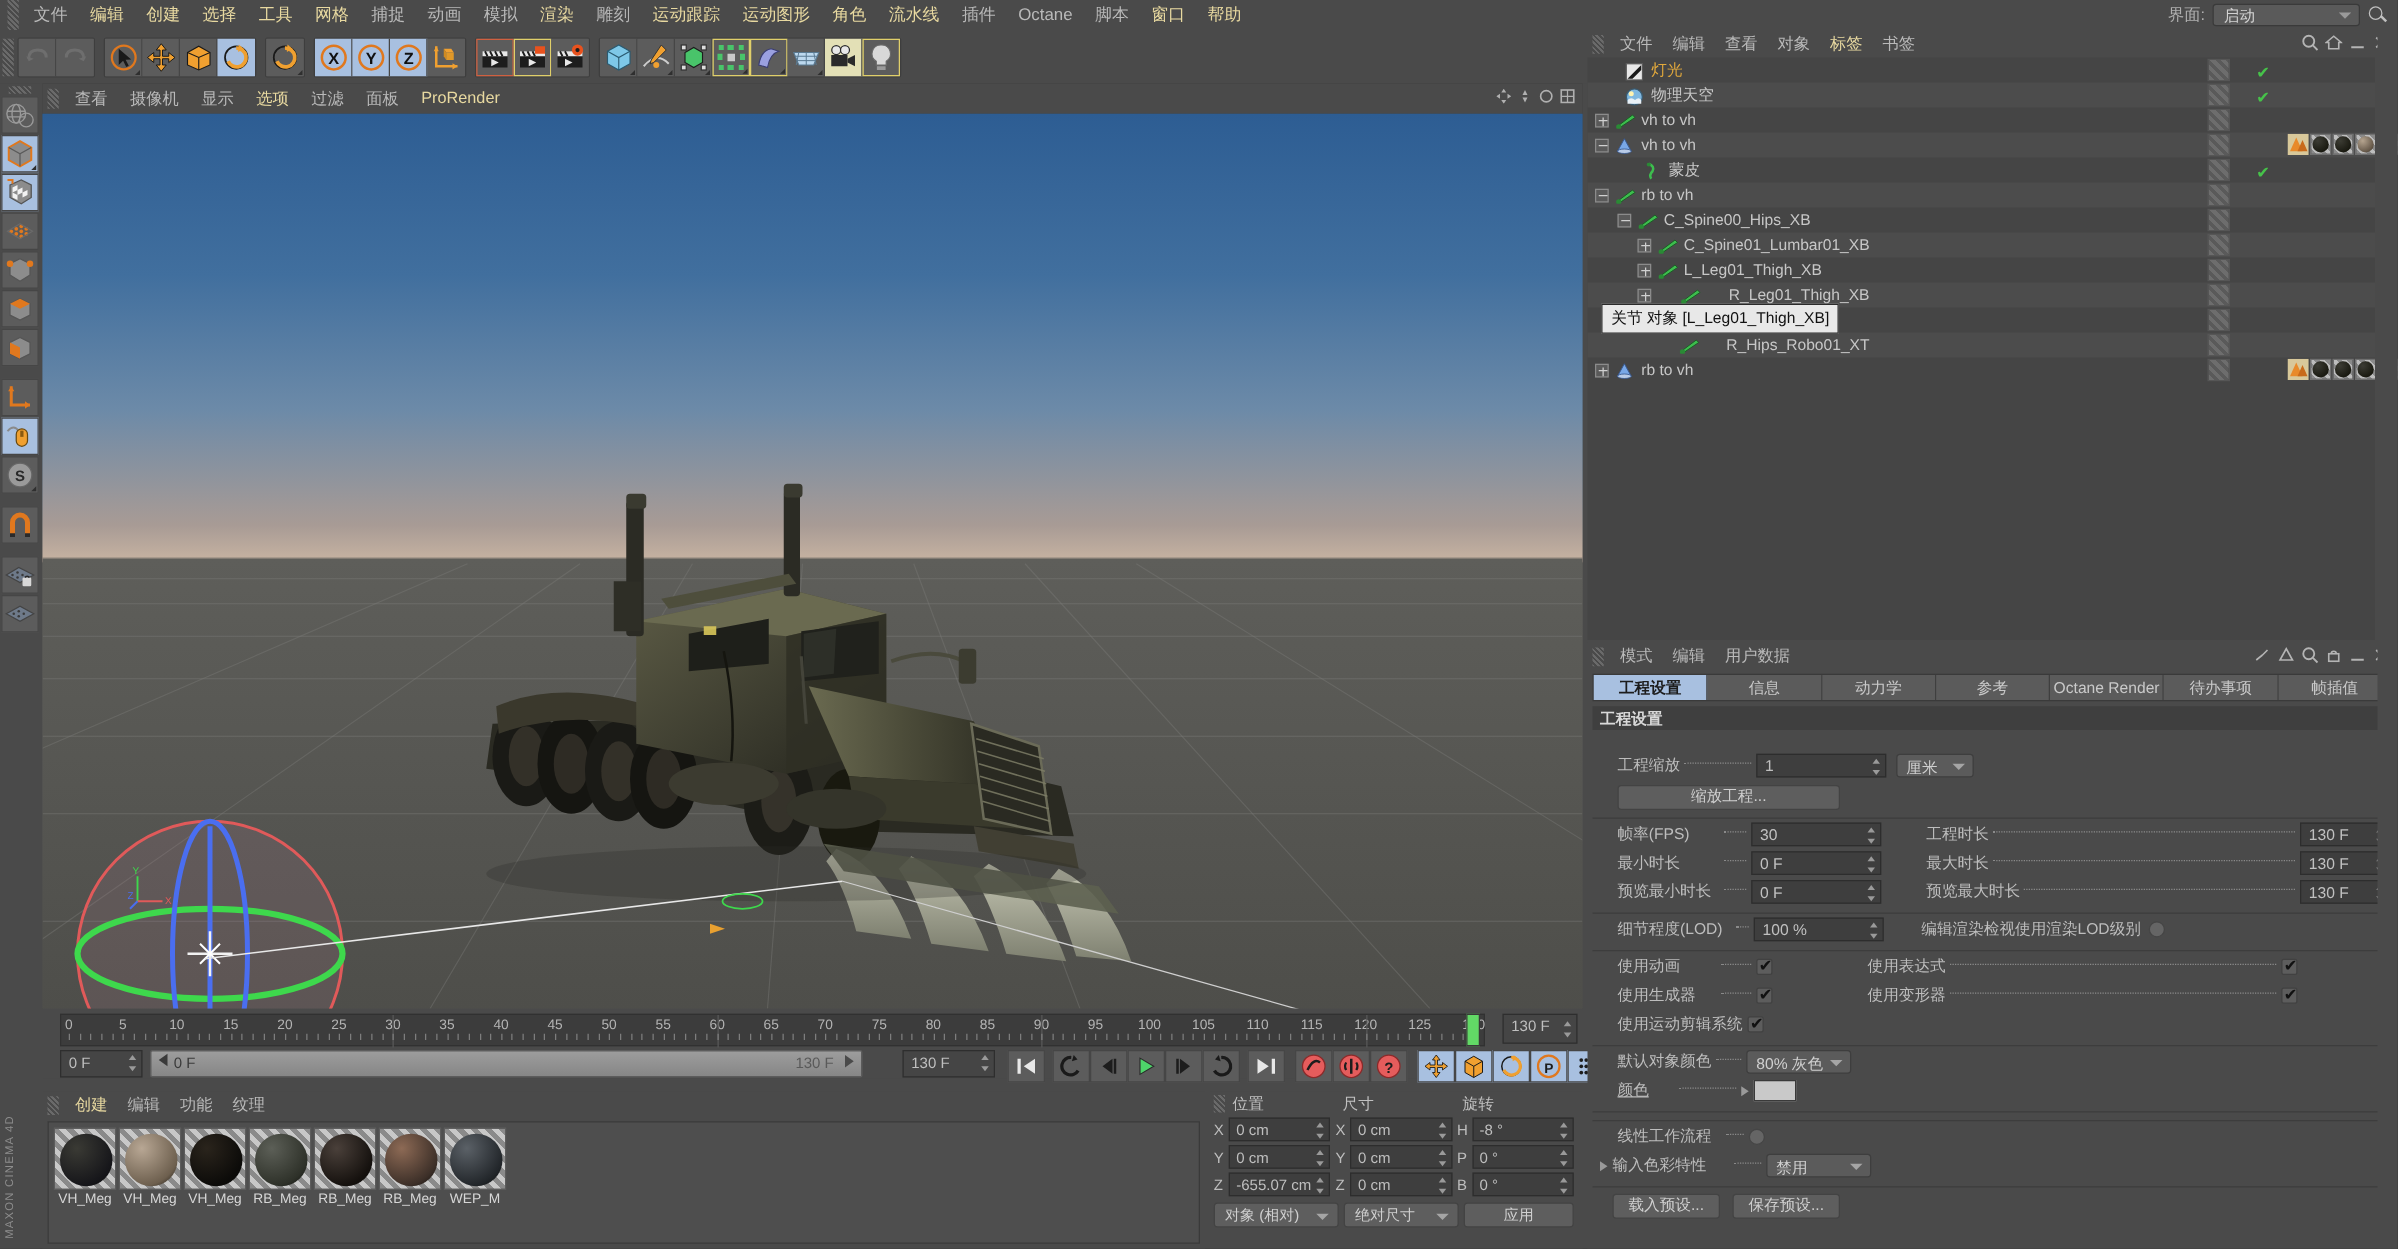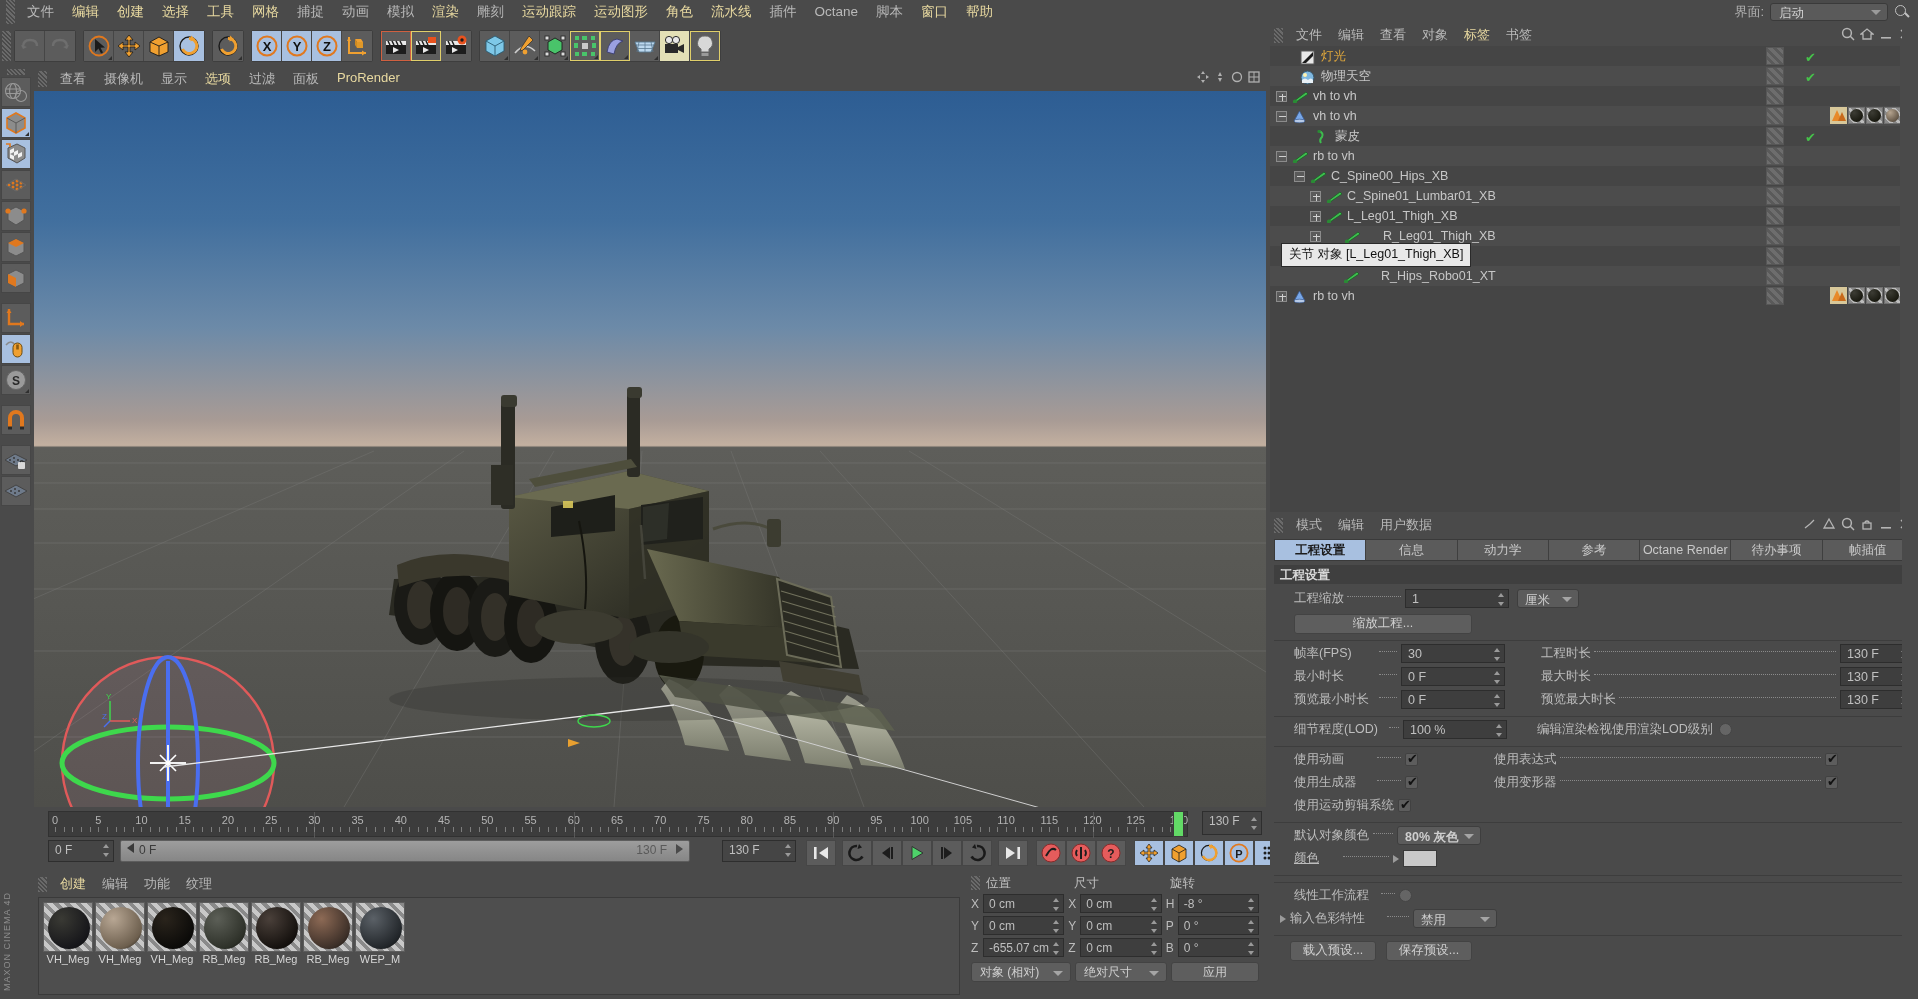--- a/index.html
+++ b/index.html
@@ -1412,21 +1412,21 @@
         <div class="tab">信息</div>
         <div class="tab">动力学</div>
         <div class="tab">参考</div>
         <div class="tab">Octane Render</div>
         <div class="tab">待办事项</div>
         <div class="tab">帧插值</div>
       </div>
 
     <div class="secthdr">工程设置</div>
 
-    <div class="prow" style="margin-top:4px;">
+    <div class="prow" style="margin-top:18px;">
       <span class="plbl" style="padding-left:18px;">工程缩放</span>
       <span class="dotfill" style="max-width:54px;"></span>
       <div class="pfield" style="width:104px;">
         <span>1</span>
         <span class="spin"></span>
       </div>
       <div class="pdd" style="margin-left:8px;width:62px;">
         <span>厘米</span>
         <span class="arw"></span>
       </div>
@@ -1514,21 +1514,21 @@
     <div class="prow">
       <span class="plbl" style="padding-left:18px;">使用运动剪辑系统</span>
       <span class="cb on" style="margin-left:4px;"></span>
     </div>
 
     <div class="divider"></div>
 
     <div class="prow">
       <span class="plbl" style="padding-left:18px;width:94px;">默认对象颜色</span>
       <span class="dotfill" style="max-width:20px;"></span>
-      <div class="pdd" style="width:84px;font-weight:bold;">
+      <div class="pdd" style="width:84px;">
         <span>80% 灰色</span>
         <span class="arw"></span>
       </div>
     </div>
     <div class="prow">
       <span class="plbl" style="padding-left:18px;width:64px;text-decoration:underline;">颜色</span>
       <span class="dotfill" style="max-width:46px;"></span>
       <span class="tri-right"></span>
       <span class="swatch" style="background: rgb(201, 201, 201);"></span>
     </div>

